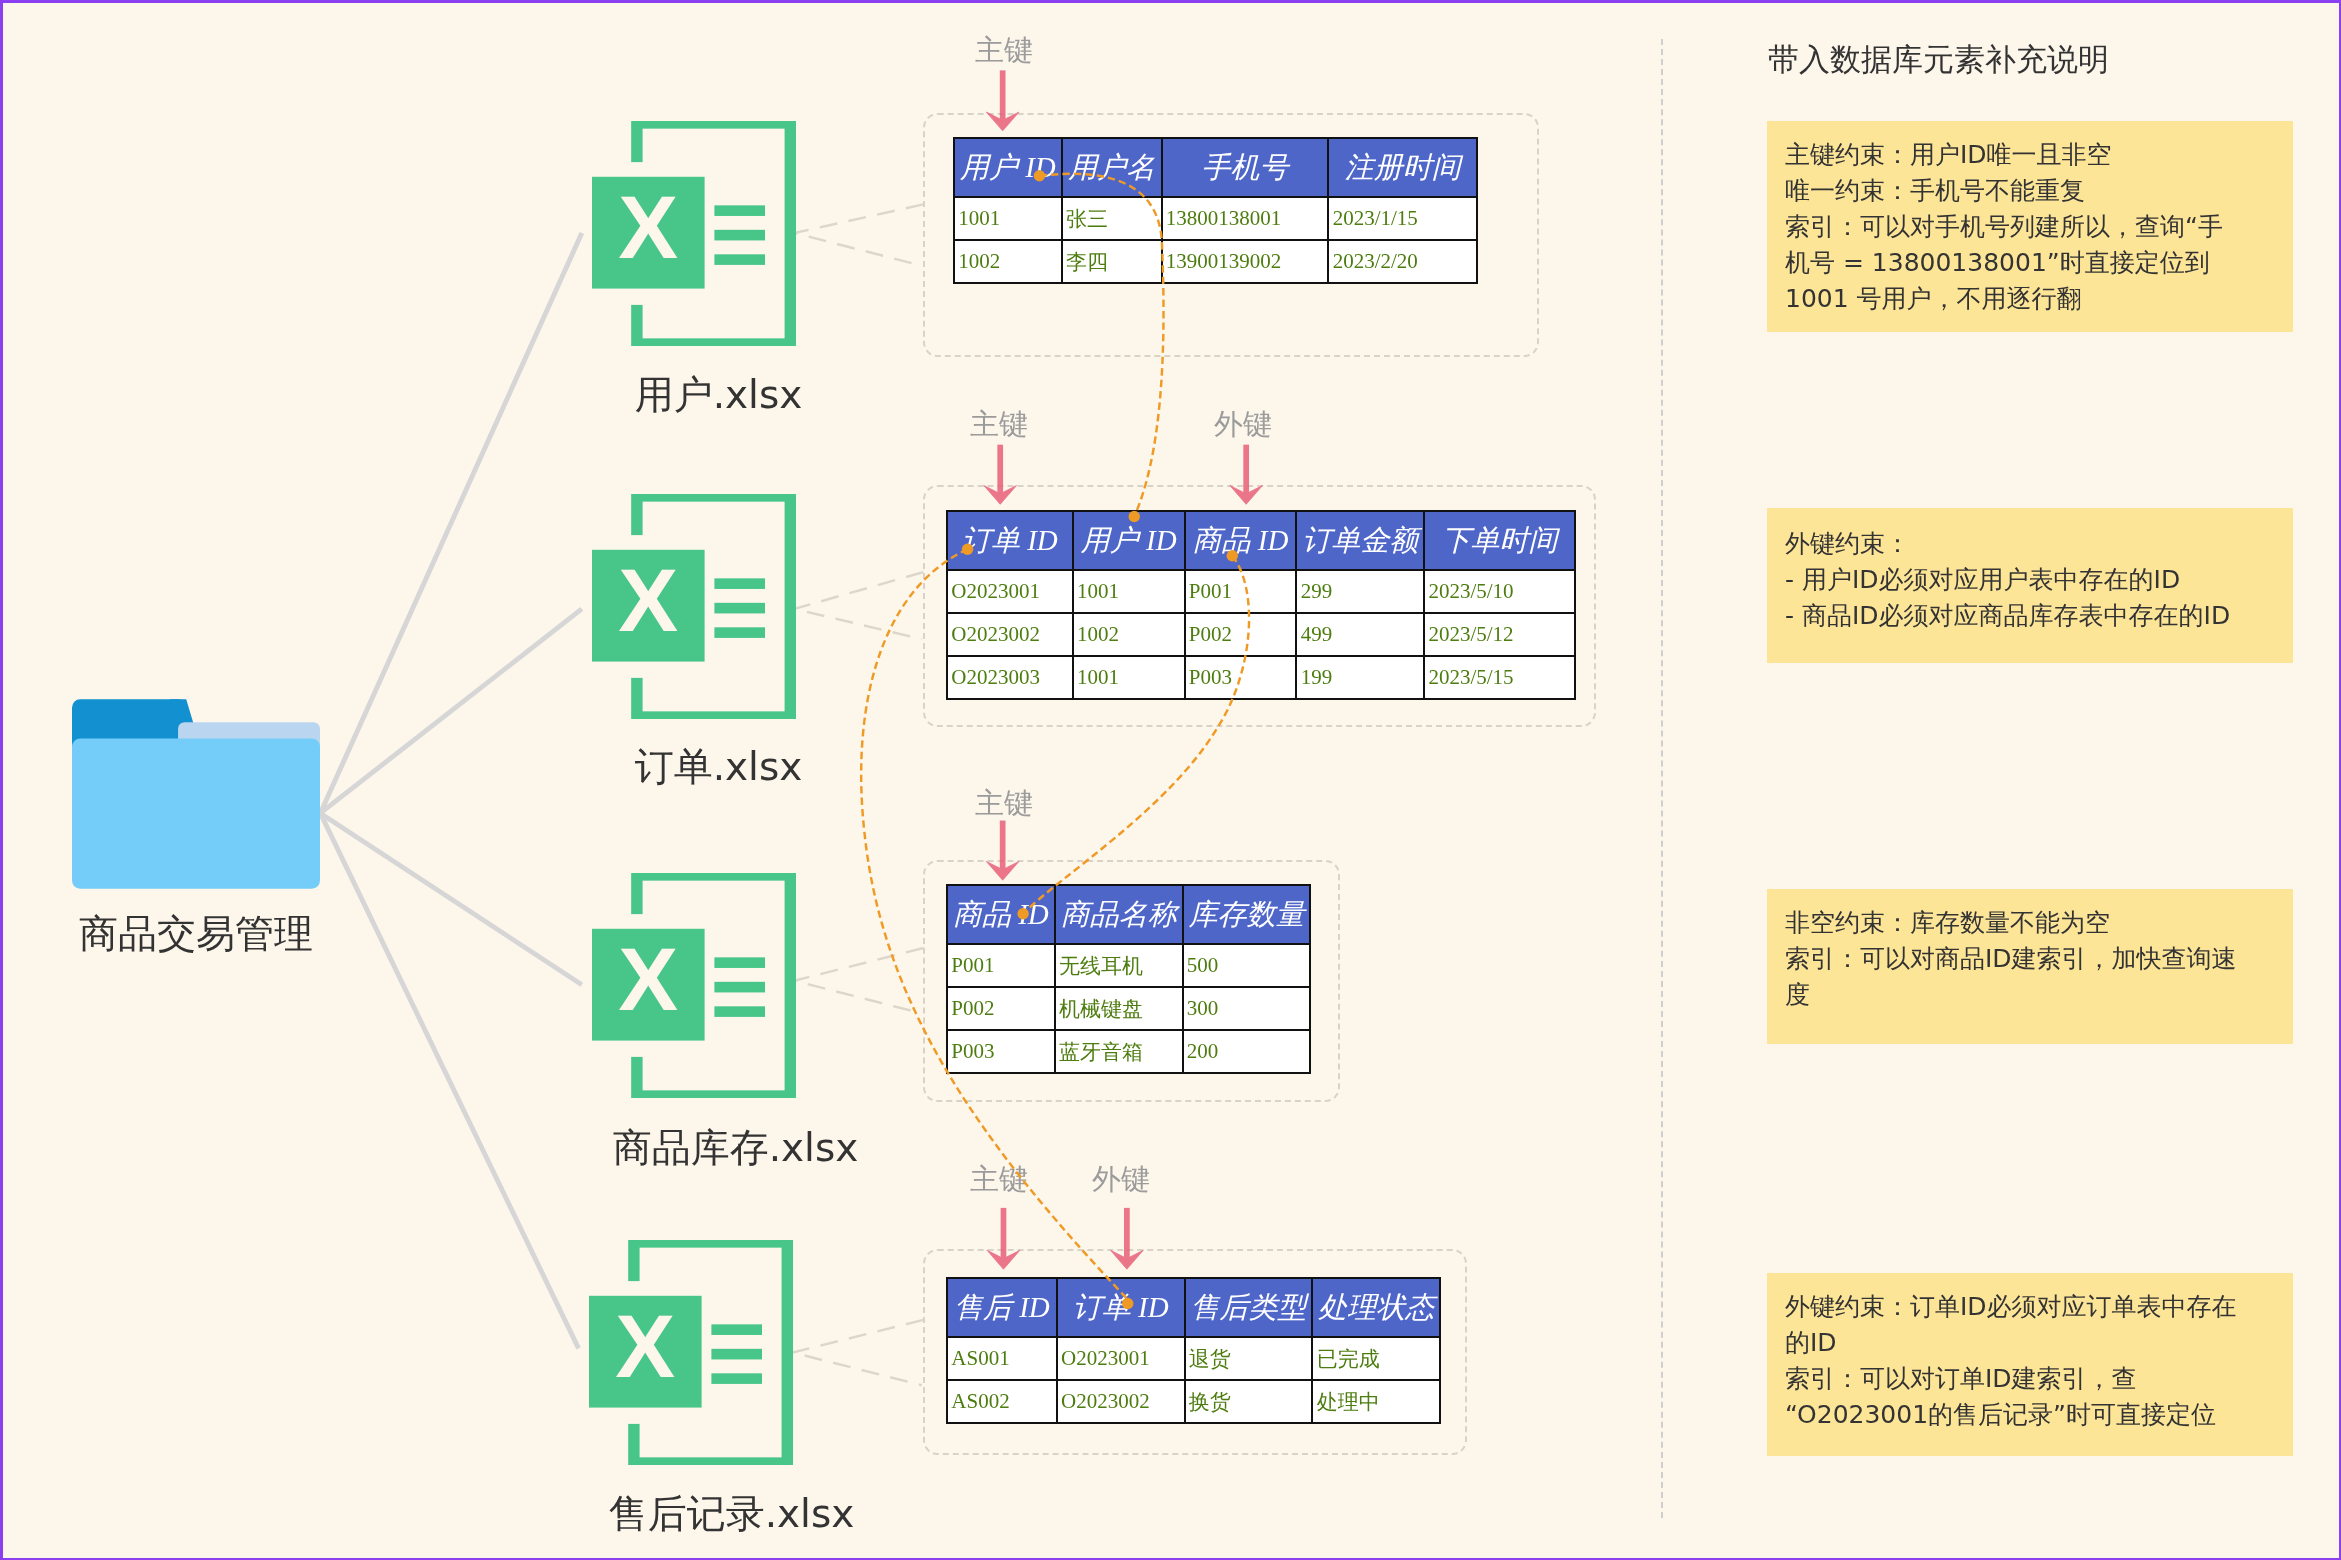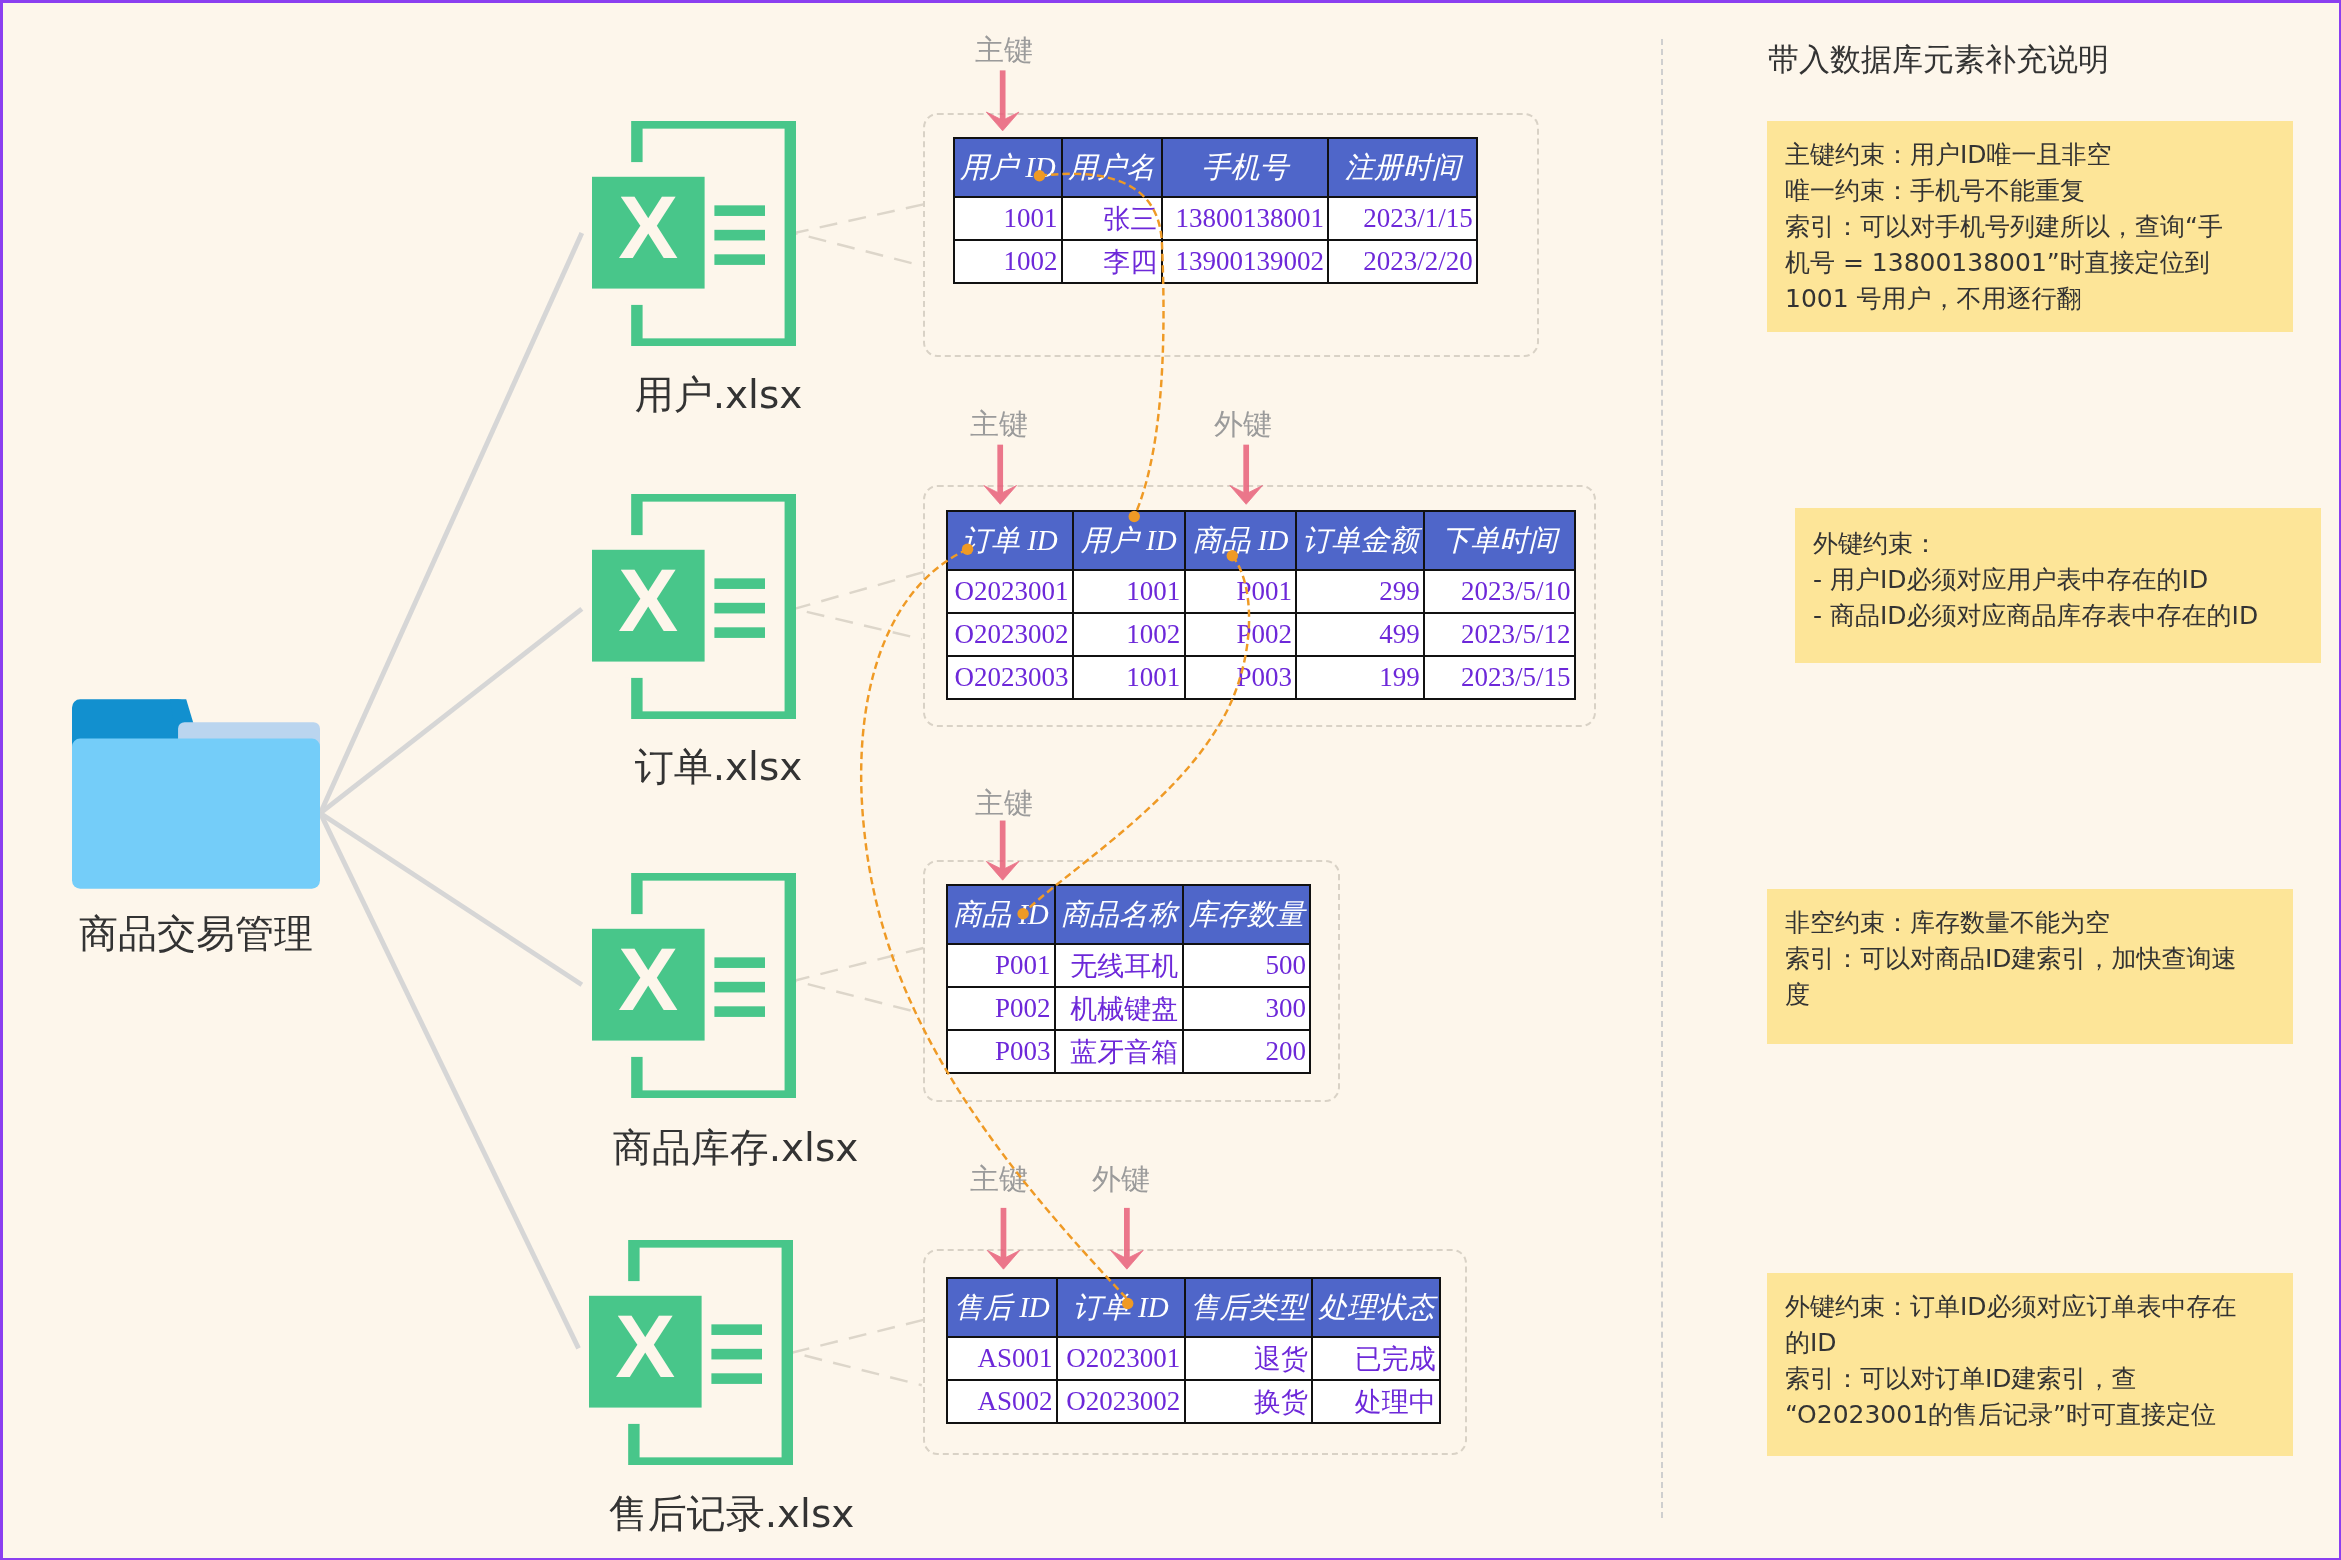--- a/index.html
+++ b/index.html
@@ -8,21 +8,21 @@
     background:#fdf6eb;
     font-family:"DejaVu Sans", sans-serif;
   }
   .frame { position:absolute; left:0; top:0; width:2342px; height:1561px; box-sizing:border-box; border:3.3px solid #8b3ff0; pointer-events:none; z-index:50; }
   svg.layer { position:absolute; left:0; top:0; width:2342px; height:1561px; }
   .label { position:absolute; color:#333; font-size:39px; white-space:nowrap; text-align:center; }
   .key-label { position:absolute; color:#9b9b9b; font-size:29px; white-space:nowrap; }
   .container { position:absolute; border:2.5px dashed #d9d2c6; border-radius:14.7px; box-sizing:border-box; }
   table.dt { position:absolute; border-collapse:collapse; background:#fff; font-family:"Liberation Serif", "DejaVu Serif", serif; z-index:5; }
   table.dt th { background:#4f66c9; color:#fff; font-weight:normal; font-size:29px; height:57px; border:2.5px solid #111; padding:0 4.9px; white-space:nowrap;font-style:italic; }
-  table.dt td { font-size:27px; color:#6d28d9; height:41px; border:2.5px solid #111; text-align:right; padding:0 3.3px; white-space:nowrap; }
+  table.dt td { font-size:21px; color:#4d7c0f; height:41px; border:2.5px solid #111; text-align:left; padding:0 3.3px; white-space:nowrap; }
   .note { position:absolute; left:1767px; width:526px; background:#fde598; box-sizing:border-box; padding:16.3px 18px; color:#333; font-size:25px; line-height:36px; }
   .note div { white-space:pre-wrap; }
   .notes-title { position:absolute; left:1768px; top:39px; font-size:31px; color:#333; }
   .divider { position:absolute; left:1661px; top:39px; height:1479px; border-left:2.5px dashed #cfcfcf; }
   .icon { position:absolute; }
 </style>
 </head>
 <body>
 
 <div class="frame"></div>
@@ -280,21 +280,21 @@
 <div class="divider"></div>
 <div class="notes-title">带入数据库元素补充说明</div>
 
 <div class="note" style="top:121px;height:211px;">
   <div>主键约束：用户ID唯一且非空</div>
   <div>唯一约束：手机号不能重复</div>
   <div>索引：可以对手机号列建所以，查询“手</div>
   <div>机号 = 13800138001”时直接定位到</div>
   <div>1001 号用户，不用逐行翻</div>
 </div>
-<div class="note" style="top:508px;height:155px;padding-top:18px;margin-left:28px;">
+<div class="note" style="top:508px;height:155px;padding-top:18px;">
   <div>外键约束：</div>
   <div>- 用户ID必须对应用户表中存在的ID</div>
   <div>- 商品ID必须对应商品库存表中存在的ID</div>
 </div>
 <div class="note" style="top:889px;height:155px;">
   <div>非空约束：库存数量不能为空</div>
   <div>索引：可以对商品ID建索引，加快查询速</div>
   <div>度</div>
 </div>
 <div class="note" style="top:1273px;height:183px;">

